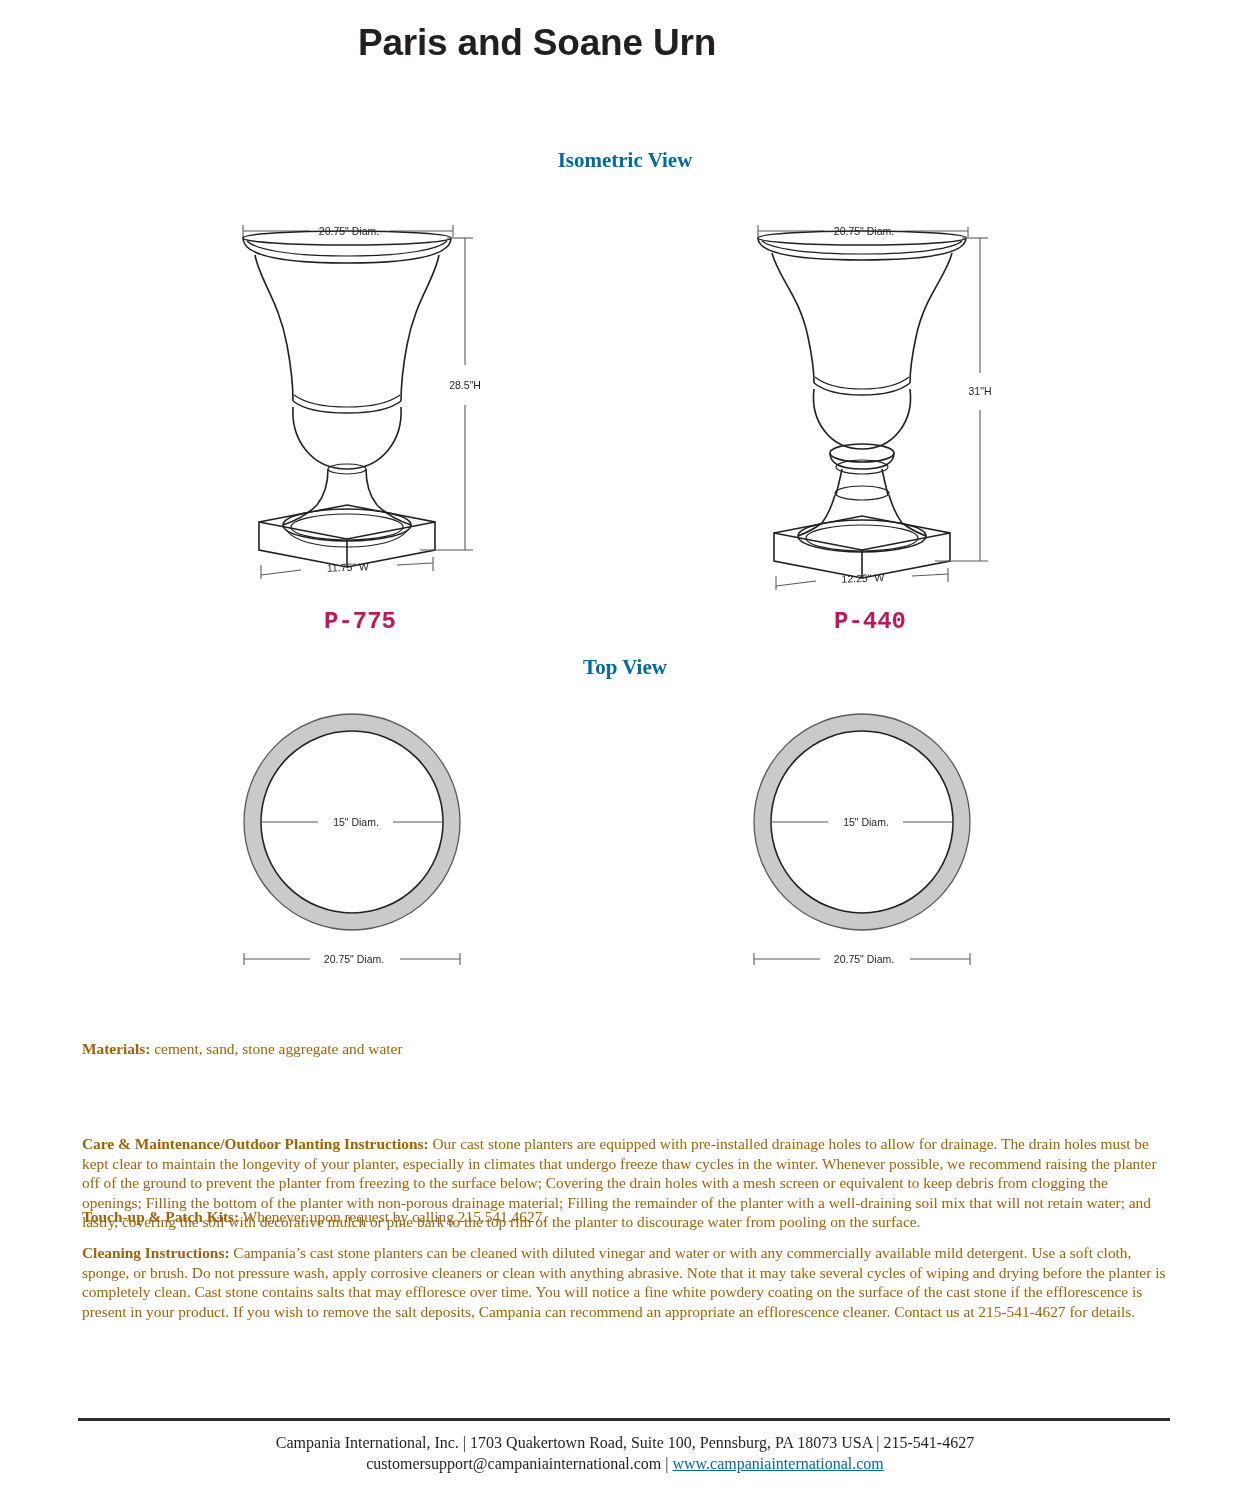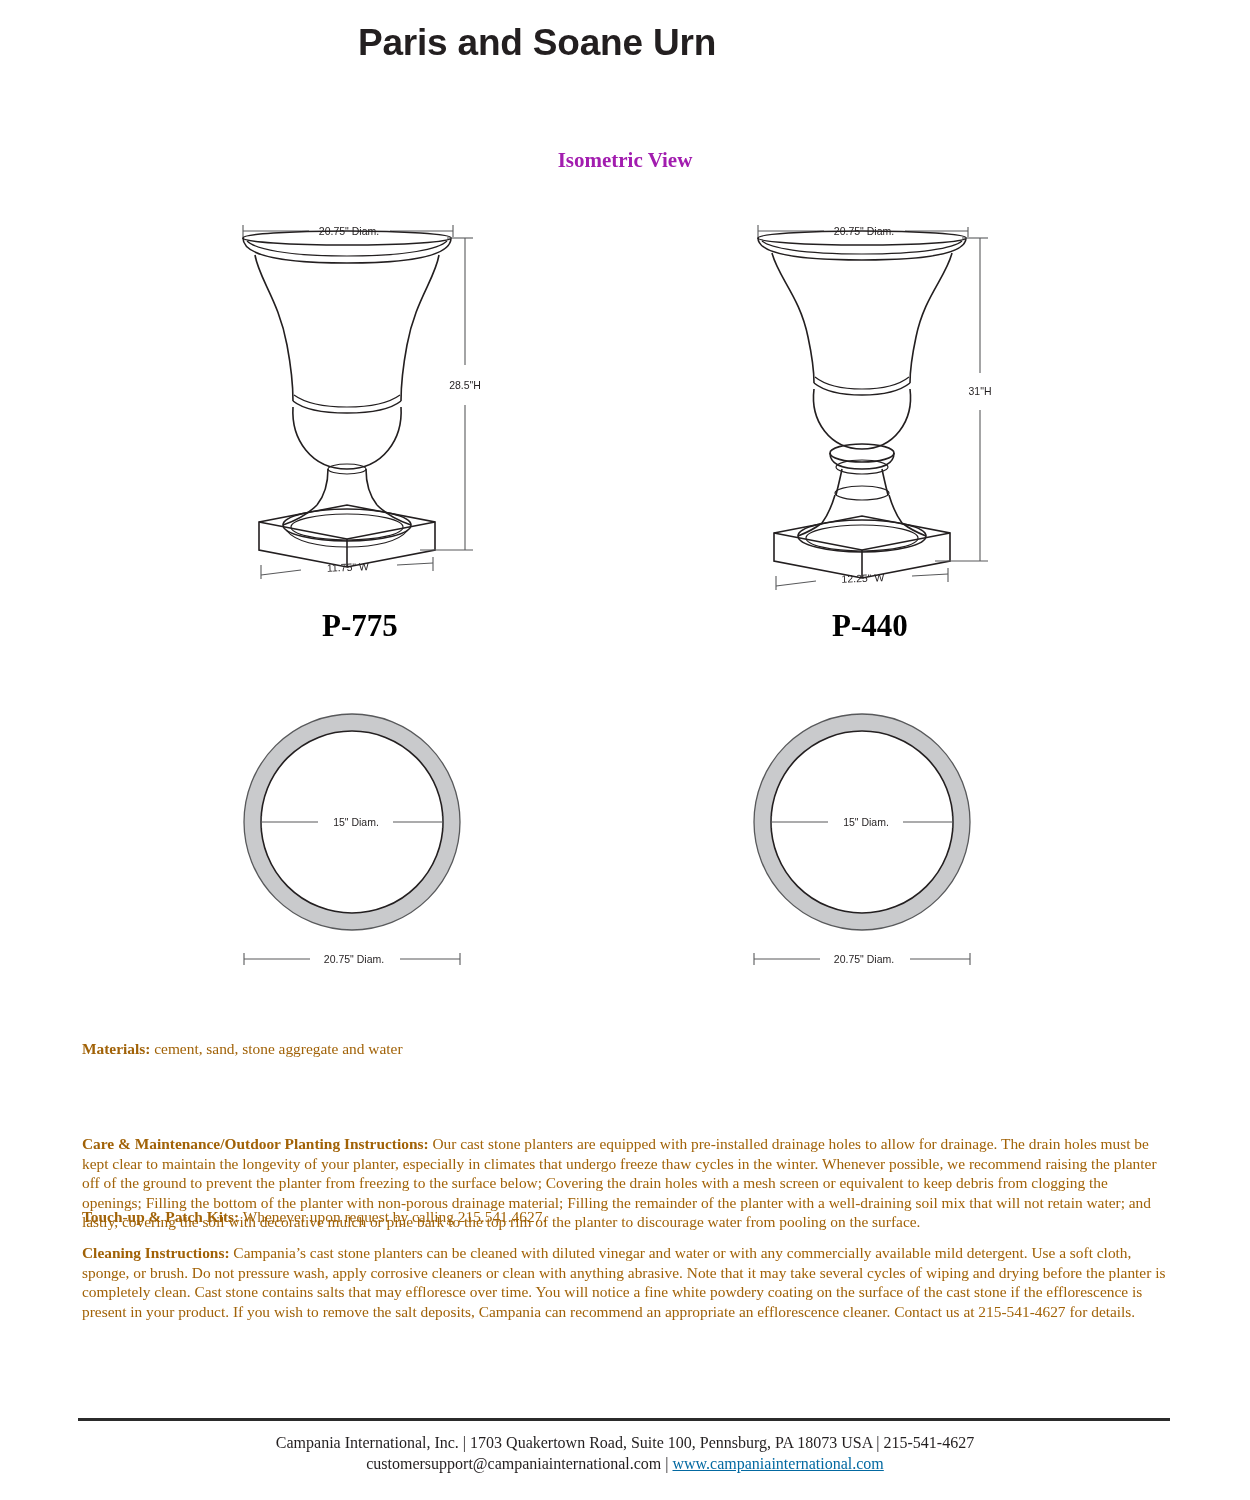--- a/index.html
+++ b/index.html
@@ -36,43 +36,43 @@
 
   
   .section-heading {
     position: absolute;
     width: 1250px;
     left: 0;
     text-align: center;
     font-family: "Liberation Serif", serif;
     font-weight: bold;
     font-size: 21px;
-    color: #a21caf;
+    color: #0369a1;
   }
   #heading-isometric { top: 148px; }
   #heading-topview   { top: 655px; }
 
   
   .drawing {
     position: absolute;
   }
   #iso-left  { left: 225px; top: 205px;  width: 270px; height: 390px; }
   #iso-right { left: 740px; top: 205px;  width: 270px; height: 390px; }
   #top-left  { left: 240px; top: 710px;  width: 250px; height: 270px; }
   #top-right { left: 750px; top: 710px;  width: 250px; height: 270px; }
 
   .drawing svg { display: block; overflow: visible; }
 
   
   .model-label {
     position: absolute;
-    font-family: Liberation Serif, serif;
+    font-family: Liberation Mono, monospace;
     font-weight: bold;
-    font-size: 31px;
-    color: #000000;
+    font-size: 24px;
+    color: #be185d;
     text-align: center;
     width: 200px;
   }
   #model-left  { left: 260px; top: 608px; }
   #model-right { left: 770px; top: 608px; }
 
   
   .body-text {
     position: absolute;
     left: 82px;
@@ -258,20 +258,21 @@
         <line class="dim" x1="36" y1="381" x2="76" y2="376"></line>
         <line class="dim" x1="172" y1="371" x2="208" y2="369"></line>
         <text class="dimtxt" x="123" y="377" text-anchor="middle" transform="rotate(-2 123 377)">12.25" W</text>
       </g>
     </svg>
   </div>
 
   <div class="model-label" id="model-left">P-775</div>
   <div class="model-label" id="model-right">P-440</div>
 
+  <div class="section-heading" id="heading-topview">Top View</div>
 
   <div class="drawing" id="top-left">
     <svg width="250" height="270" viewBox="0 0 250 270">
       <g>
         <circle class="ring-fill" cx="112" cy="112" r="108"></circle>
         <circle class="ring-inner" cx="112" cy="112" r="91"></circle>
       </g>
       <g>
         <line class="dim" x1="21" y1="112" x2="21" y2="112"></line>
         <line class="dim" x1="21" y1="106" x2="21" y2="118"></line>

